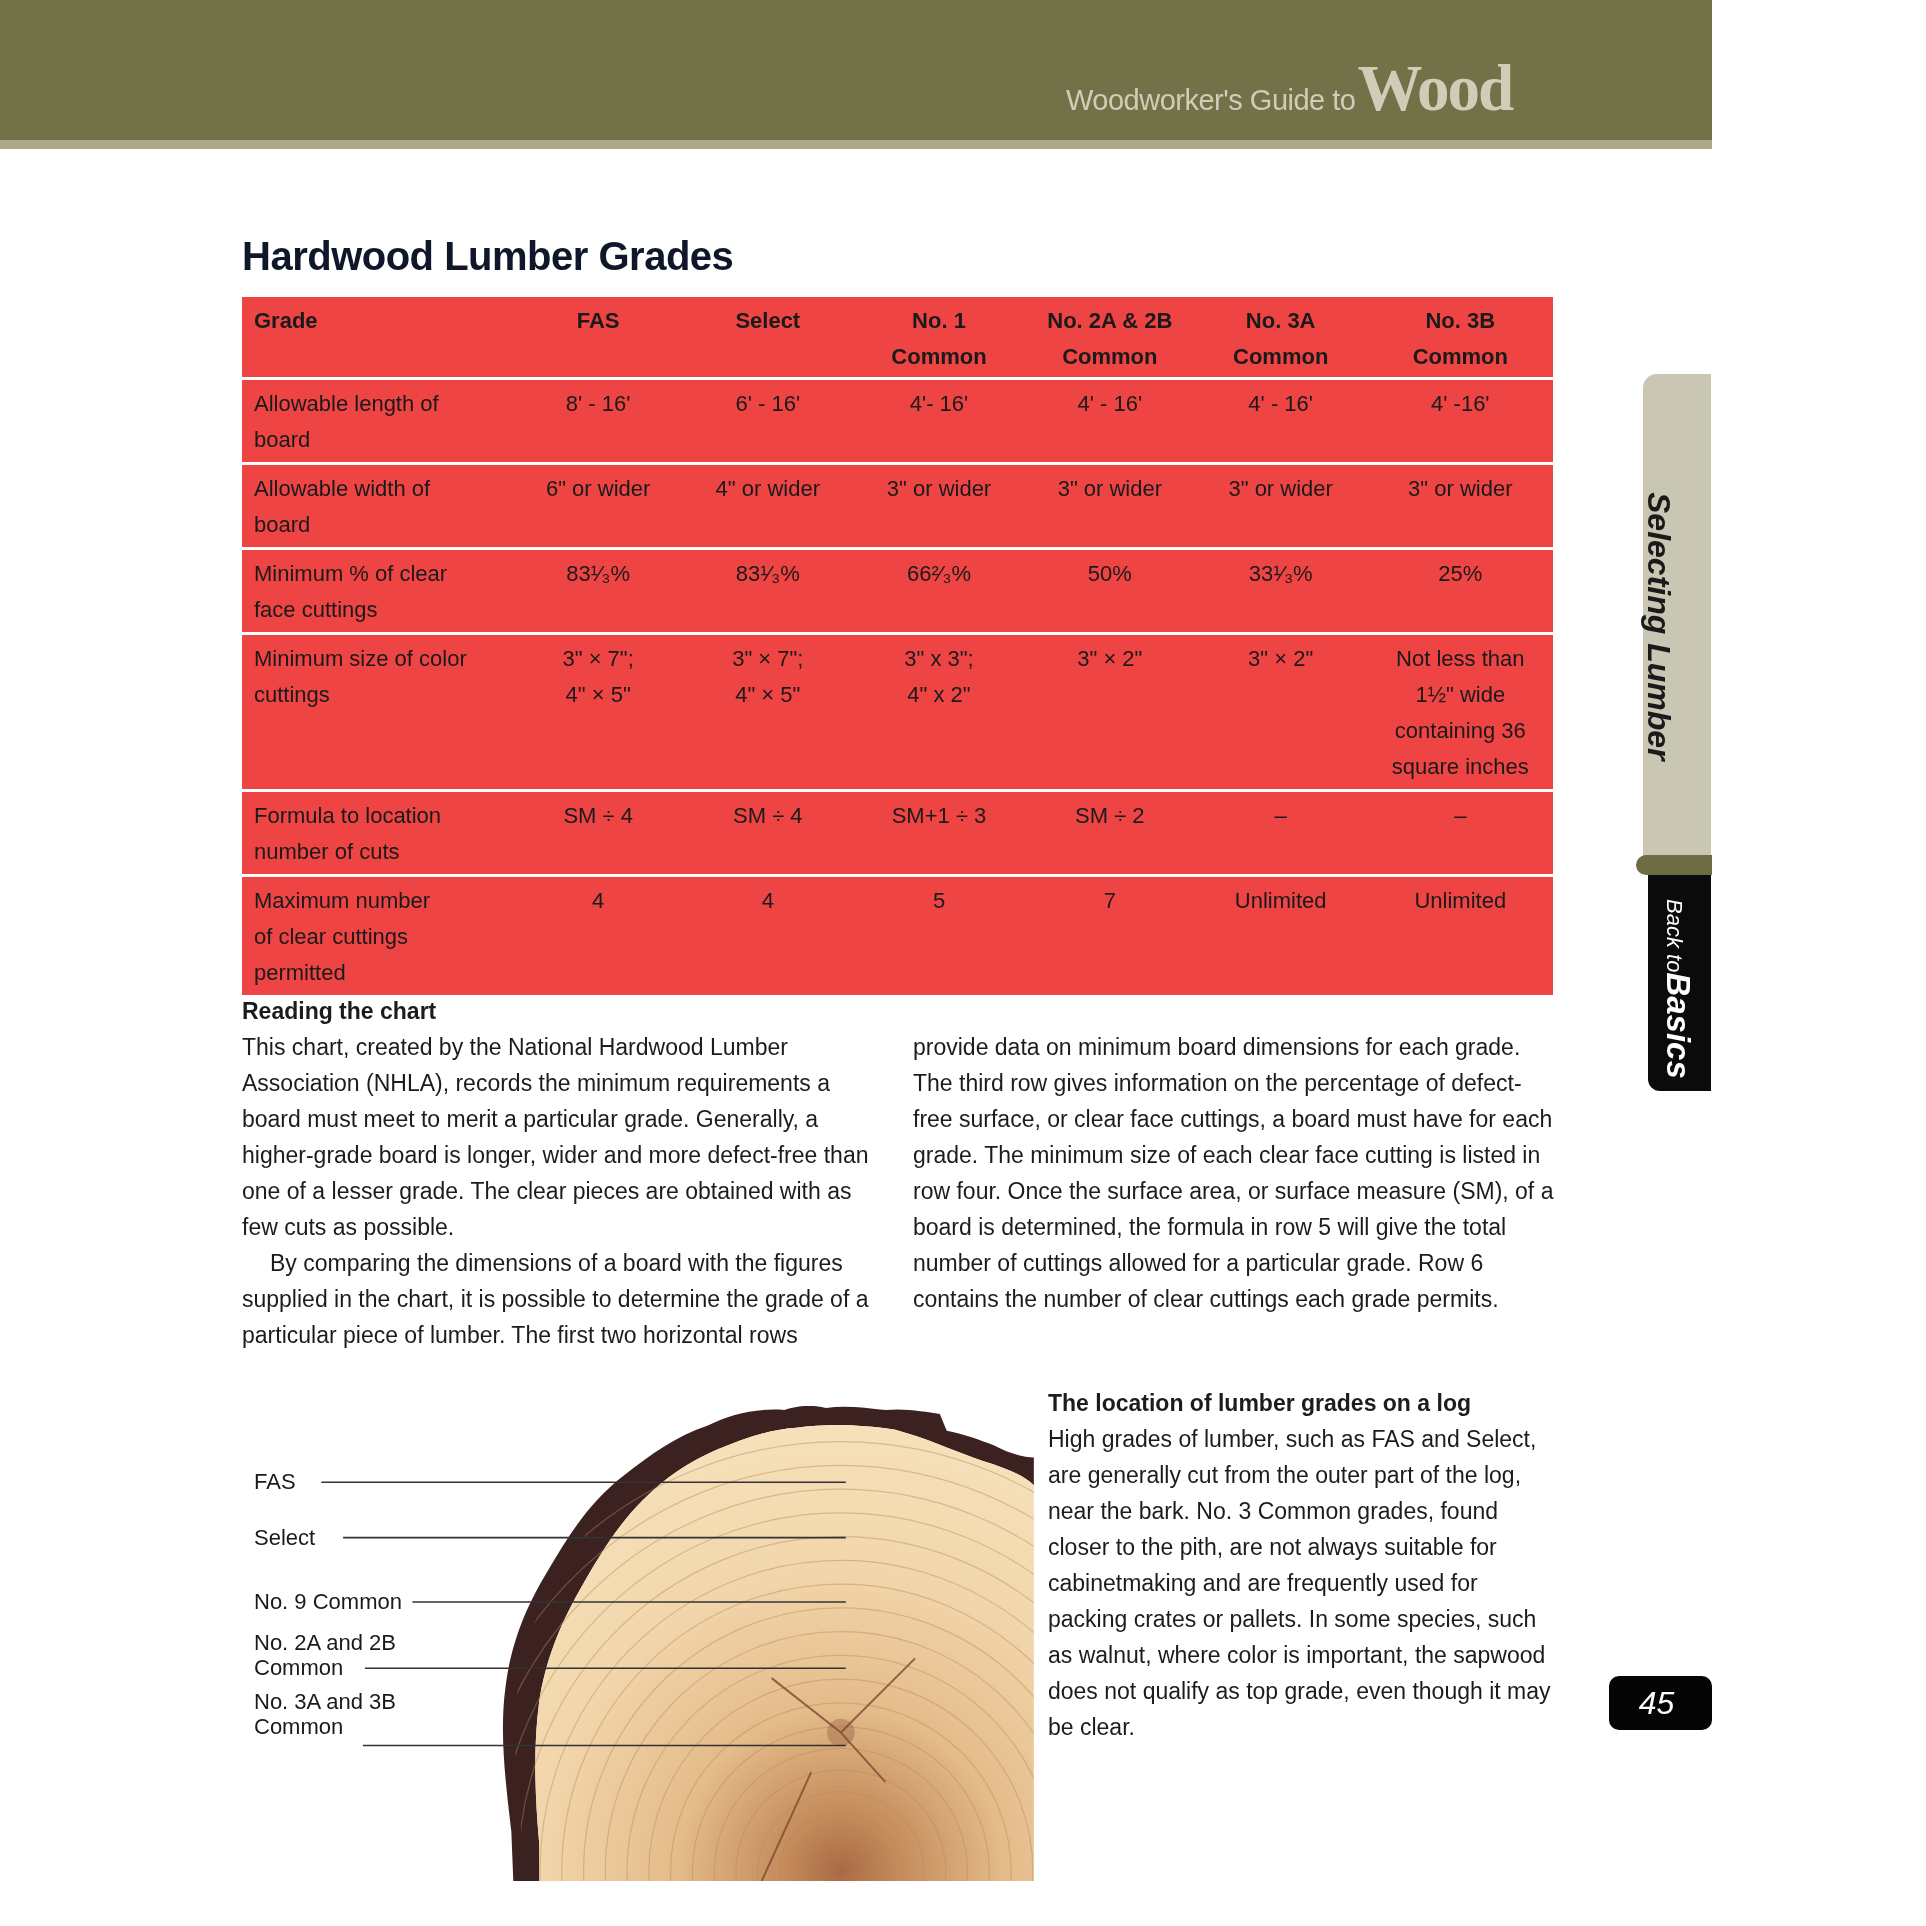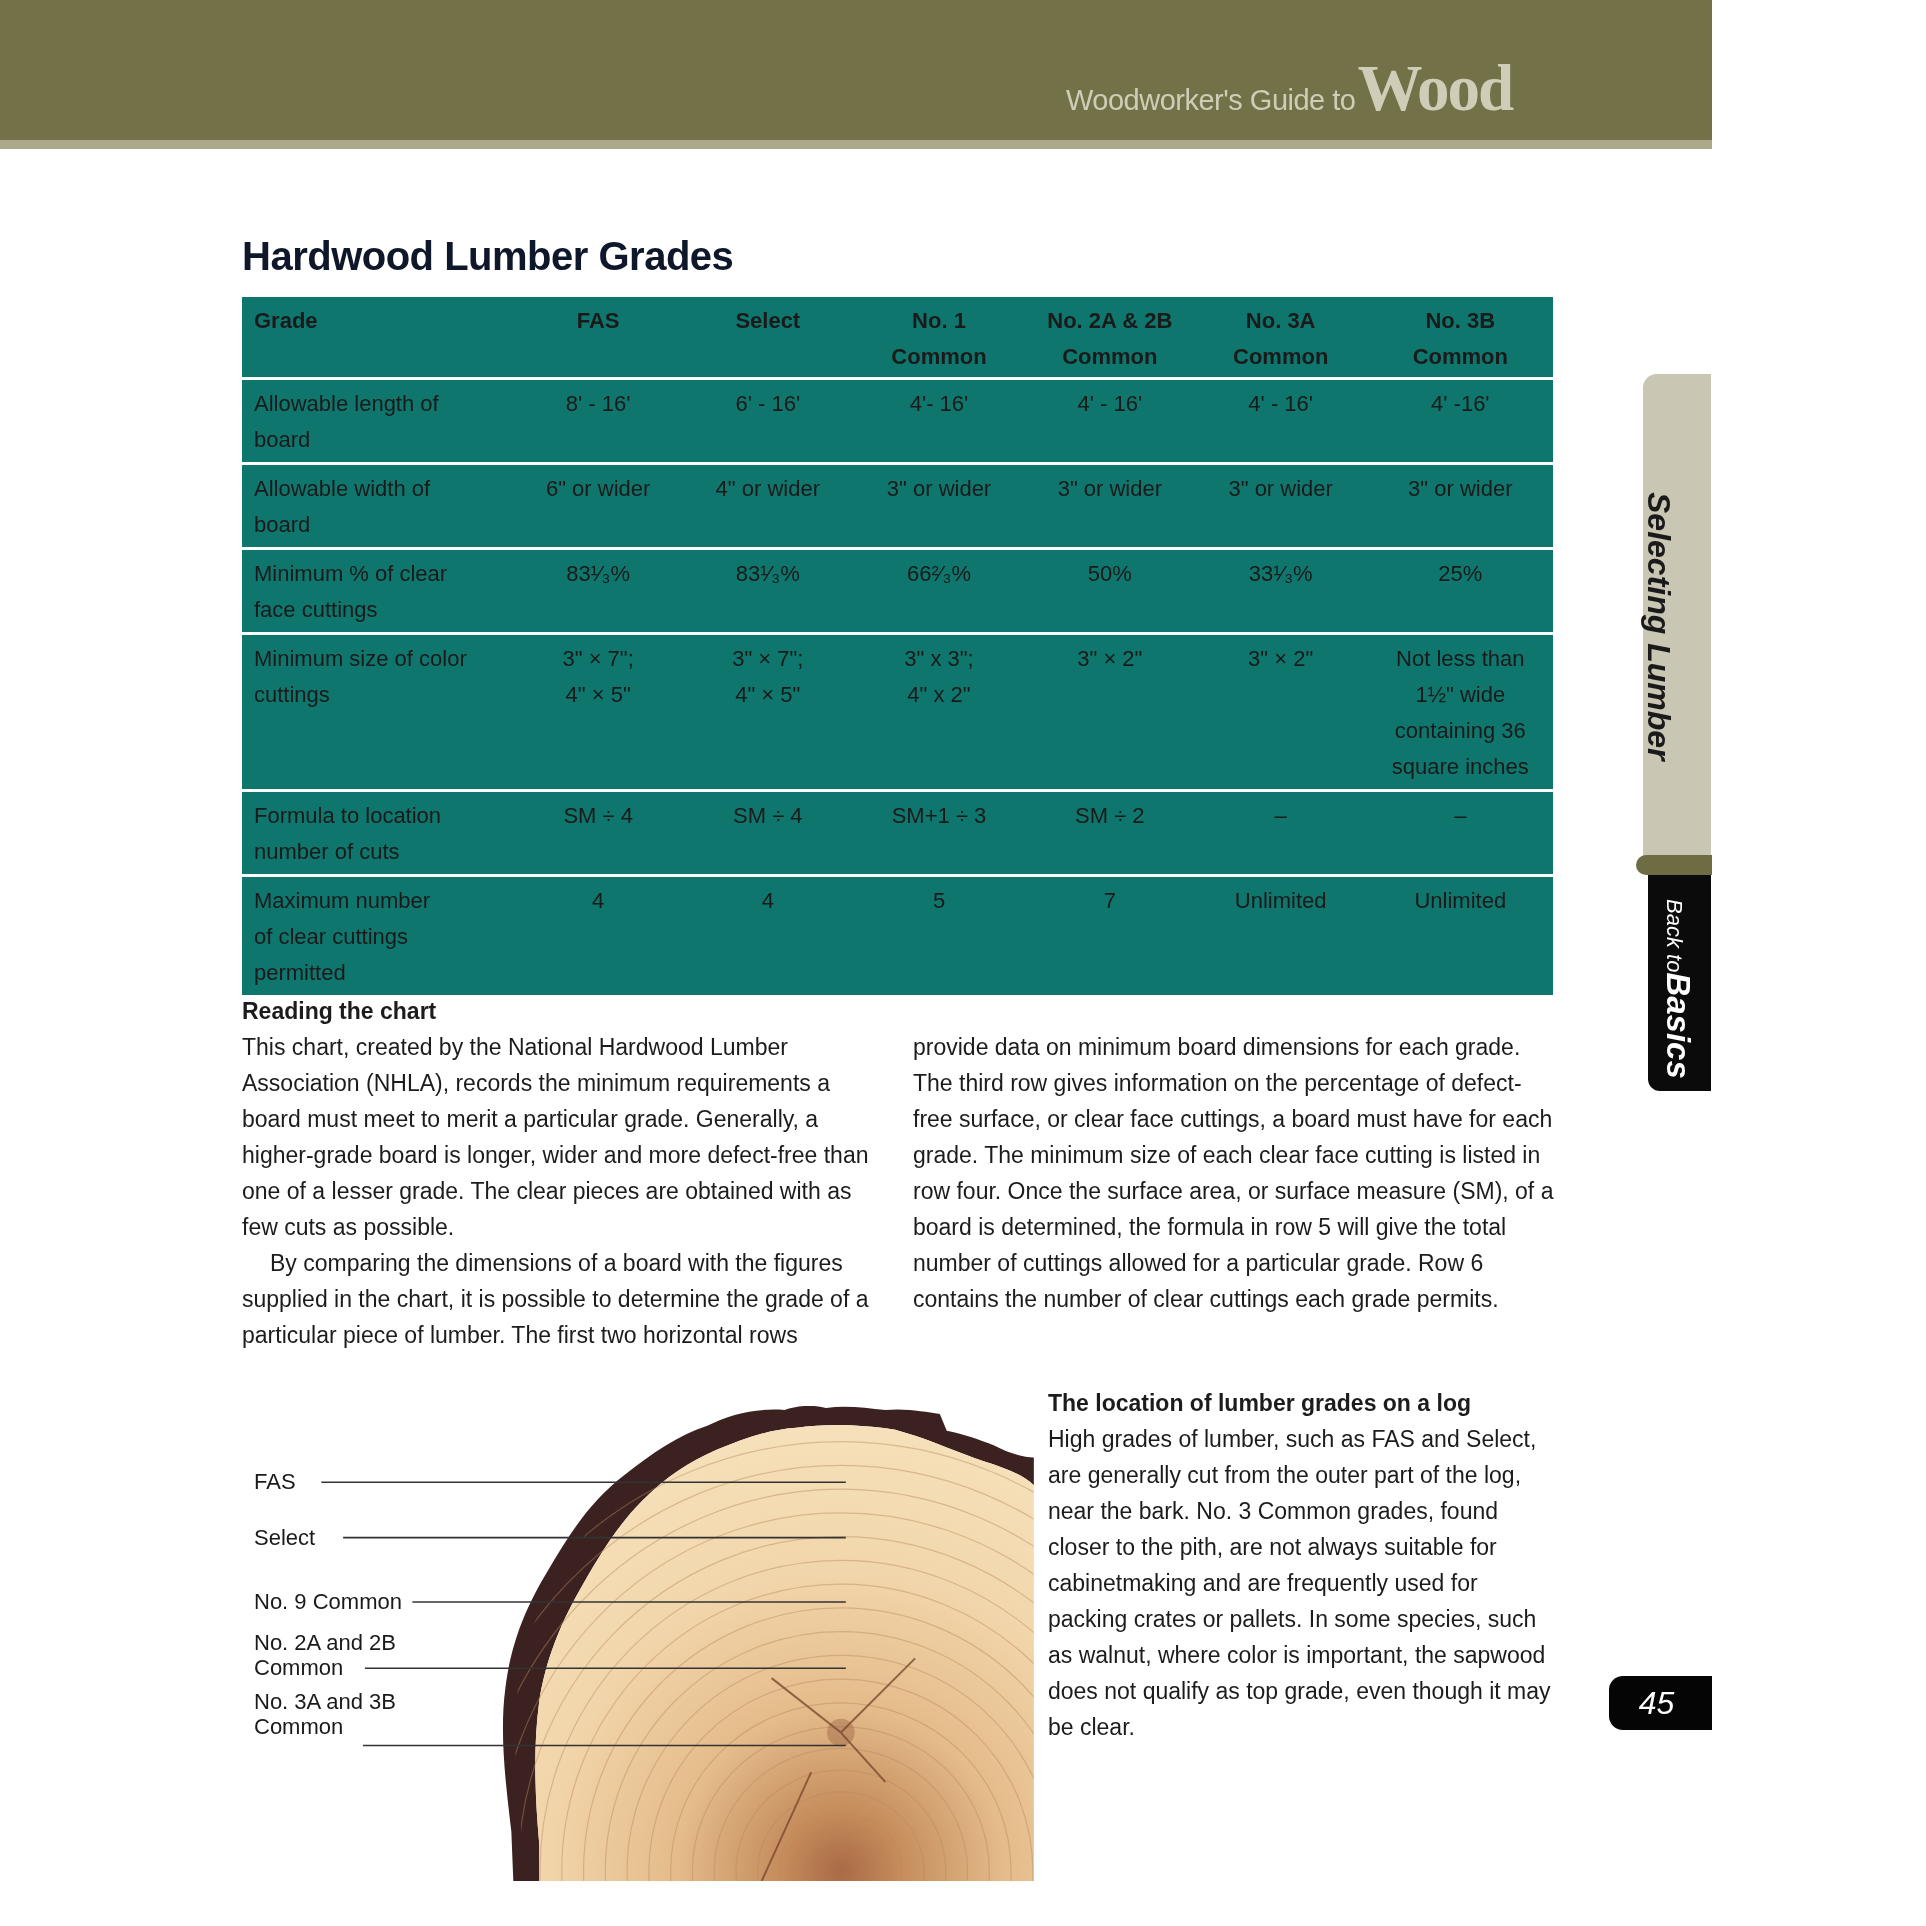--- a/index.html
+++ b/index.html
@@ -7,21 +7,21 @@
          font-family:"Liberation Sans", "DejaVu Sans", sans-serif; color:#1a1a1a; }
   .header-band { position:absolute; left:0; top:0; width:1712px; height:140px; background:#737147; }
   .header-strip { position:absolute; left:0; top:140px; width:1712px; height:9px; background:#aca98b; }
   .book-title { position:absolute; left:1066px; top:51px; white-space:nowrap; color:#cfcdb8; }
   .book-title .small { font-size:29px; letter-spacing:-0.5px; font-family:"Liberation Sans", sans-serif; }
   .book-title .big { font-size:65px; font-weight:bold; letter-spacing:-2px; margin-left:2px; font-family:Liberation Serif, serif; }
 
   .section-title { position:absolute; left:242px; top:234px; font-size:40px; font-weight:bold; color:#0f172a; letter-spacing:-0.5px; }
 
   .grade-table { position:absolute; left:242px; top:297px; width:1311px; border-collapse:separate; border-spacing:0; }
-  .grade-table th, .grade-table td { background:#0f766e; font-size:22px; line-height:36px; vertical-align:top; padding:6px 10px 4px 12px; text-align:center; border-bottom:3px solid #ffffff;margin-top:48px; }
+  .grade-table th, .grade-table td { background:#ef4444; font-size:22px; line-height:36px; vertical-align:top; padding:6px 10px 4px 12px; text-align:center; border-bottom:3px solid #ffffff;margin-top:48px; }
   .grade-table th { font-weight:bold; padding-top:6px; padding-bottom:2px; line-height:36px; }
   .grade-table th.first, .grade-table td.first { text-align:left; }
   .grade-table tr:last-child td { border-bottom:none; }
   .grade-table col.c0 { width:277px; }
   .grade-table col.c1 { width:172px; }
   .grade-table col.c2 { width:174px; }
   .grade-table col.c3 { width:174px; }
   .grade-table col.c4 { width:172px; }
   .grade-table col.c5 { width:174px; }
   .grade-table col.c6 { width:190px; }
@@ -36,21 +36,21 @@
   .col-log { left:1048px; top:1385px; width:515px; }
 
   .tab-gray { position:absolute; left:1643px; top:374px; width:68px; height:485px; background:#c9c6b4; border-top-left-radius:14px; }
   .tab-olive { position:absolute; left:1636px; top:855px; width:76px; height:20px; background:#6e6c43; border-top-left-radius:10px; border-bottom-left-radius:10px; }
   .tab-black { position:absolute; left:1648px; top:875px; width:63px; height:216px; background:#0b0b0b; border-bottom-left-radius:12px; }
   .tab-text-selecting { position:absolute; left:1677px; top:492px; transform-origin:left top; transform:rotate(90deg); font-size:32px; font-style:italic; font-weight:bold; color:#1a1a1a; white-space:nowrap; }
   .tab-text-basics { position:absolute; left:1697px; top:899px; transform-origin:left top; transform:rotate(90deg); color:#ffffff; white-space:nowrap; font-style:italic; }
   .tab-text-basics .bt { font-size:22px; }
   .tab-text-basics .bb { font-size:33px; font-weight:bold; }
 
-  .page-num { position:absolute; left:1609px; top:1676px; width:103px; height:54px; background:#050505; border-top-left-radius:14px; border-bottom-left-radius:14px; color:#fff; font-size:32px; font-style:italic; display:flex; align-items:center; justify-content:center; padding-right:8px; box-sizing:border-box; }
+  .page-num { position:absolute; left:1609px; top:1676px; width:103px; height:54px; background:#050505; border-top-left-radius:14px; border-bottom-left-radius:14px; color:#fff; font-size:32px; font-style:italic; display:flex; align-items:center; justify-content:center; padding-right:8px; box-sizing:border-box;border-radius:10px; }
 
   .log-figure { position:absolute; left:242px; top:1406px; width:792px; height:475px; }
   .log-label { position:absolute; font-size:22px; line-height:25px; color:#1a1a1a; }
 </style>
 </head>
 <body>
 
 <div class="header-band"></div>
 <div class="header-strip"></div>
 <div class="book-title">

